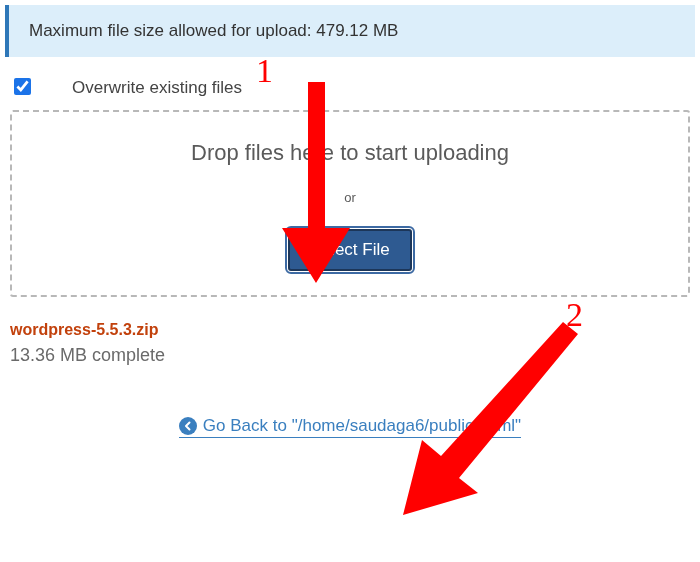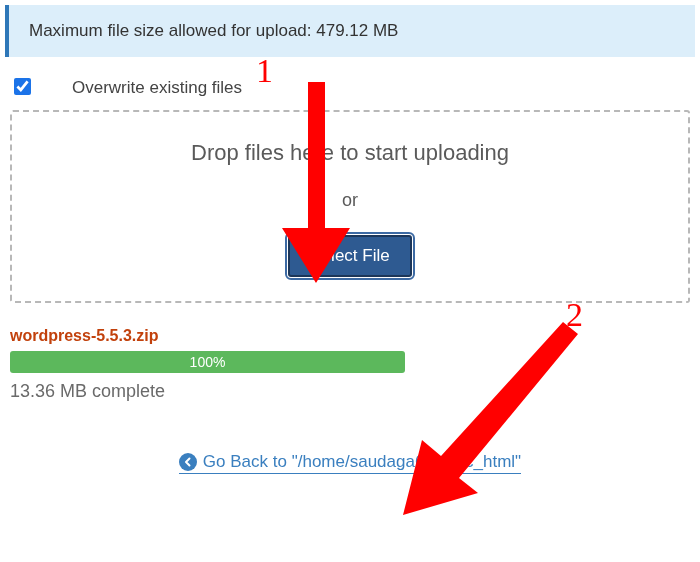--- a/index.html
+++ b/index.html
@@ -41,21 +41,21 @@
       border-radius: 3px;
       padding: 28px 20px 24px 20px;
       text-align: center;
     }
     .drop-title {
       font-size: 22px;
       color: #5a5a5a;
       margin-bottom: 24px;
     }
     .drop-or {
-      font-size: 18px;
+      font-size: 13px;
       color: #5a5a5a;
       margin-bottom: 24px;
     }
     .select-file-btn {
       background: #2e5a91;
       color: #fff;
       border: 2px solid #1c3659;
       border-radius: 3px;
       padding: 9px 20px;
       font-size: 17px;
@@ -145,25 +145,20 @@
 </div>
 
 <div class="drop-zone">
   <div class="drop-title">Drop files here to start uploading</div>
   <div class="drop-or">or</div>
   <button class="select-file-btn">Select File</button>
 </div>
 
 <div class="upload-file">
   <div class="file-name">wordpress-5.5.3.zip</div>
-  <div class="progress-bar">
-    <div class="progress-fill" style="width:100%">
-      <span>100%</span>
-    </div>
-  </div>
   <div class="complete-text">13.36 MB complete</div>
 </div>
 
 <div class="go-back-row">
   <a href="#" class="go-back-link">
     <span class="back-icon">
       <svg width="10" height="10" viewBox="0 0 10 10">
           <path d="M6.5 1.5 L3 5 L6.5 8.5" stroke="#fff" stroke-width="2" fill="none" stroke-linecap="round" stroke-linejoin="round"></path>
         </svg>
     </span>

